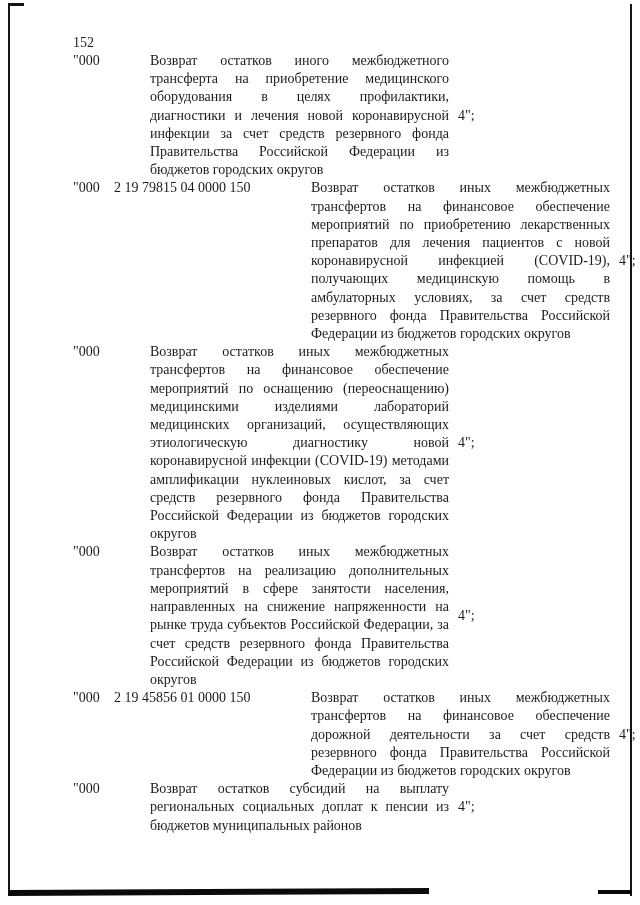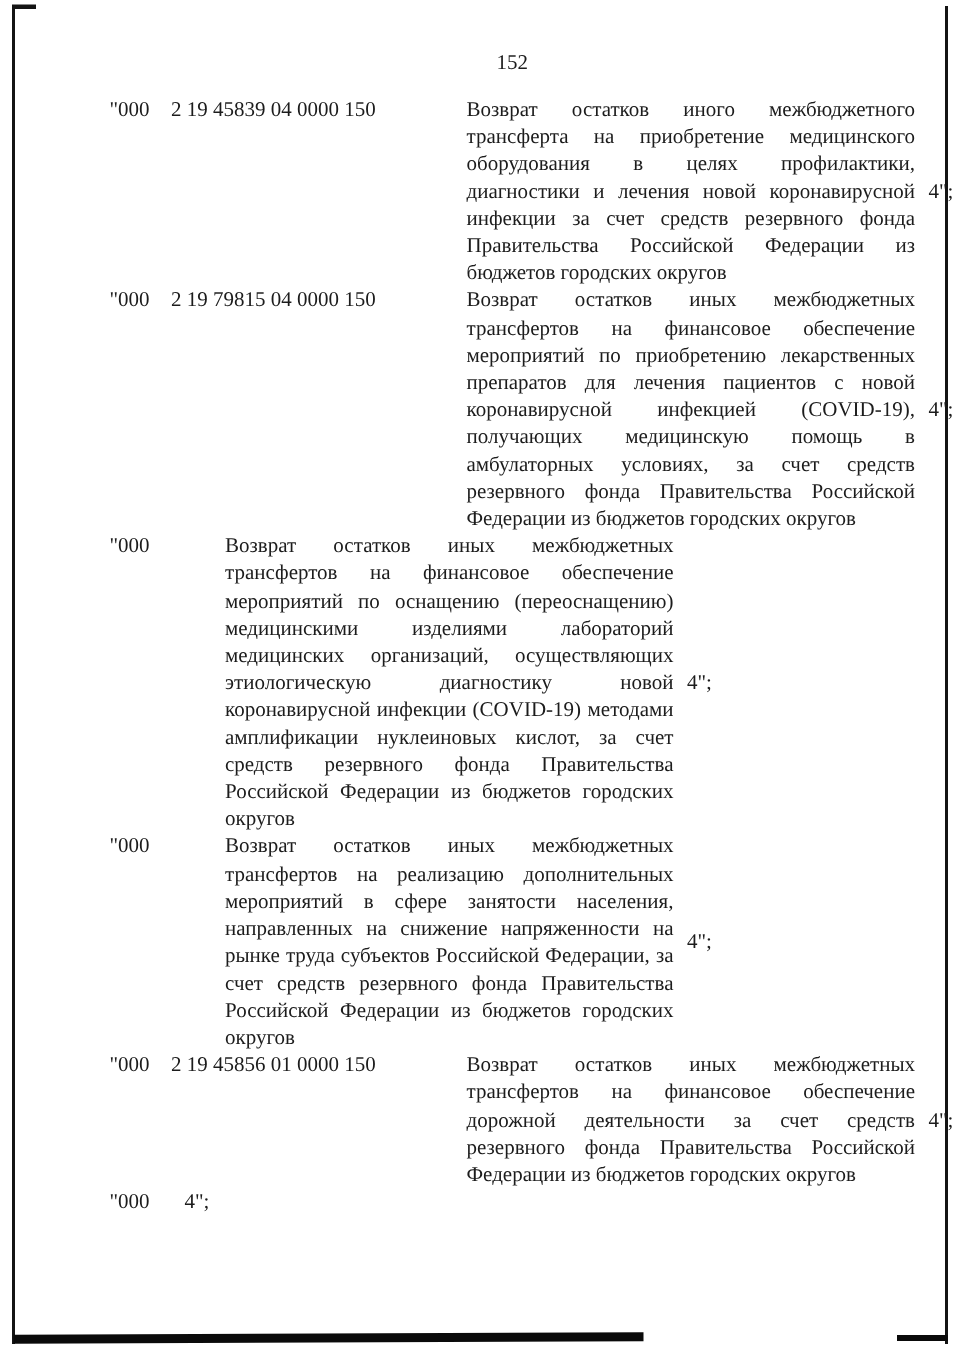--- a/index.html
+++ b/index.html
@@ -37,24 +37,24 @@
     position: absolute; right: 8px; bottom: 11px;
     width: 34px; height: 4px; background: #0a0a0a;
   }
 
   .content {
     position: relative;
     padding: 34px 30px 0 73px;
   }
 
   .page-number {
-    text-align: center;
+    text-align: left;
     font-size: 14px;
     line-height: 18px;
-    margin-bottom: 13px;
+    margin-bottom: 0;
   }
 
   .entries { width: 537px; }
 
   .entry {
     display: flex;
     align-items: stretch;
     font-size: 14px;
     line-height: 18.2px;
   }
@@ -95,21 +95,20 @@
   <div class="scan-mark-bottom-right"></div>
 
   <div class="content">
 
     <div class="page-number">152</div>
 
     <div class="entries">
 
       <div class="entry">
         <div class="col-quote">"000</div>
-        <div class="col-code">2 19 45839 04 0000 150</div>
         <div class="col-desc">Возврат остатков иного межбюджетного трансферта на приобретение медицинского оборудования в целях профилактики, диагностики и лечения новой коронавирусной инфекции за счет средств резервного фонда Правительства Российской Федерации из бюджетов городских округов</div>
         <div class="col-suffix">4";</div>
       </div>
 
       <div class="entry">
         <div class="col-quote">"000</div>
         <div class="col-code">2 19 79815 04 0000 150</div>
         <div class="col-desc">Возврат остатков иных межбюджетных трансфертов на финансовое обеспечение мероприятий по приобретению лекарственных препаратов для лечения пациентов с новой коронавирусной инфекцией (COVID-19), получающих медицинскую помощь в амбулаторных условиях, за счет средств резервного фонда Правительства Российской Федерации из бюджетов городских округов</div>
         <div class="col-suffix">4";</div>
       </div>
@@ -128,18 +127,19 @@
 
       <div class="entry">
         <div class="col-quote">"000</div>
         <div class="col-code">2 19 45856 01 0000 150</div>
         <div class="col-desc">Возврат остатков иных межбюджетных трансфертов на финансовое обеспечение дорожной деятельности за счет средств резервного фонда Правительства Российской Федерации из бюджетов городских округов</div>
         <div class="col-suffix">4";</div>
       </div>
 
       <div class="entry">
         <div class="col-quote">"000</div>
+        <div class="col-desc">Возврат остатков субсидий на выплату региональных социальных доплат к пенсии из бюджетов муниципальных районов</div>
         <div class="col-suffix">4";</div>
       </div>
 
     </div>
   </div>
 </div>
 
 </body></html>

